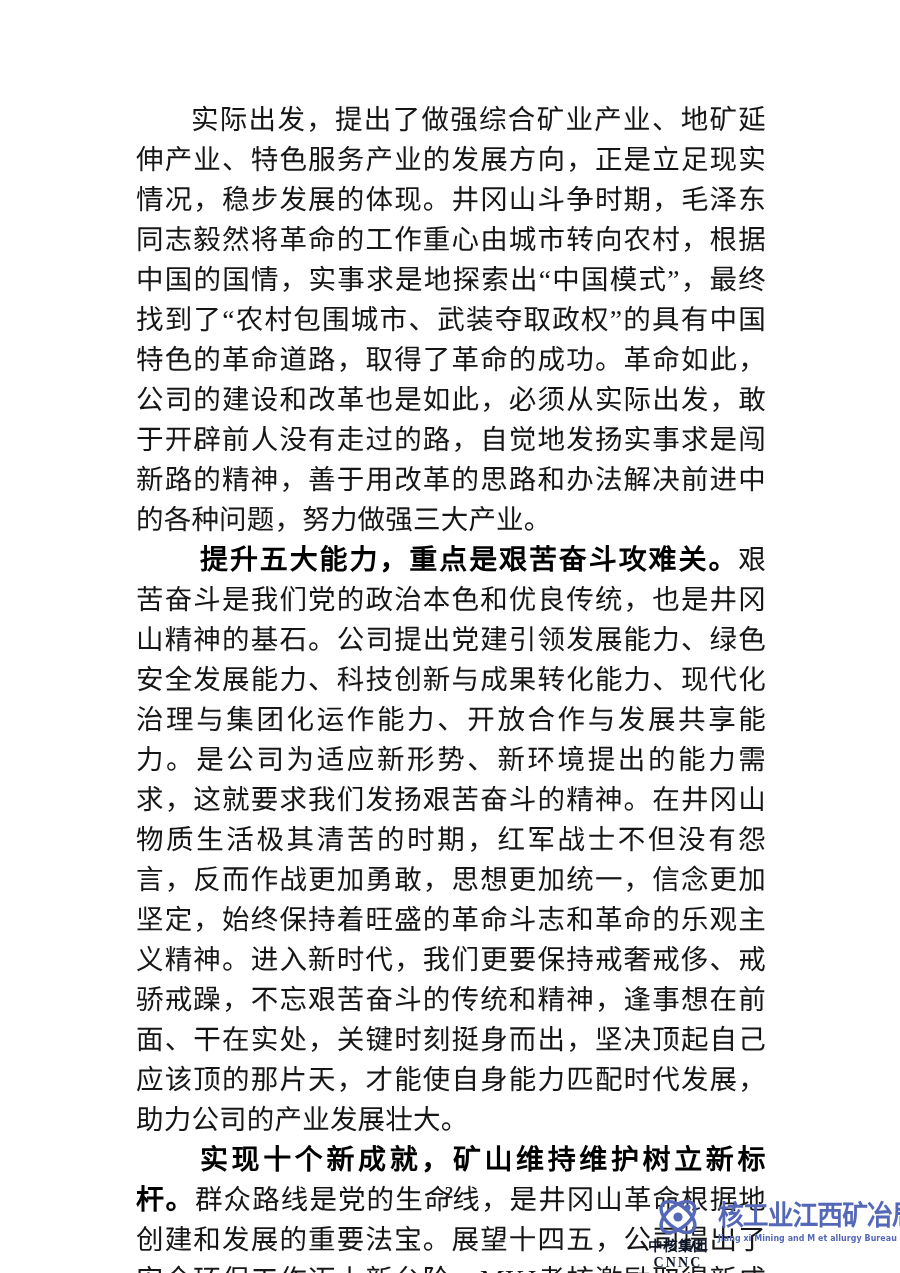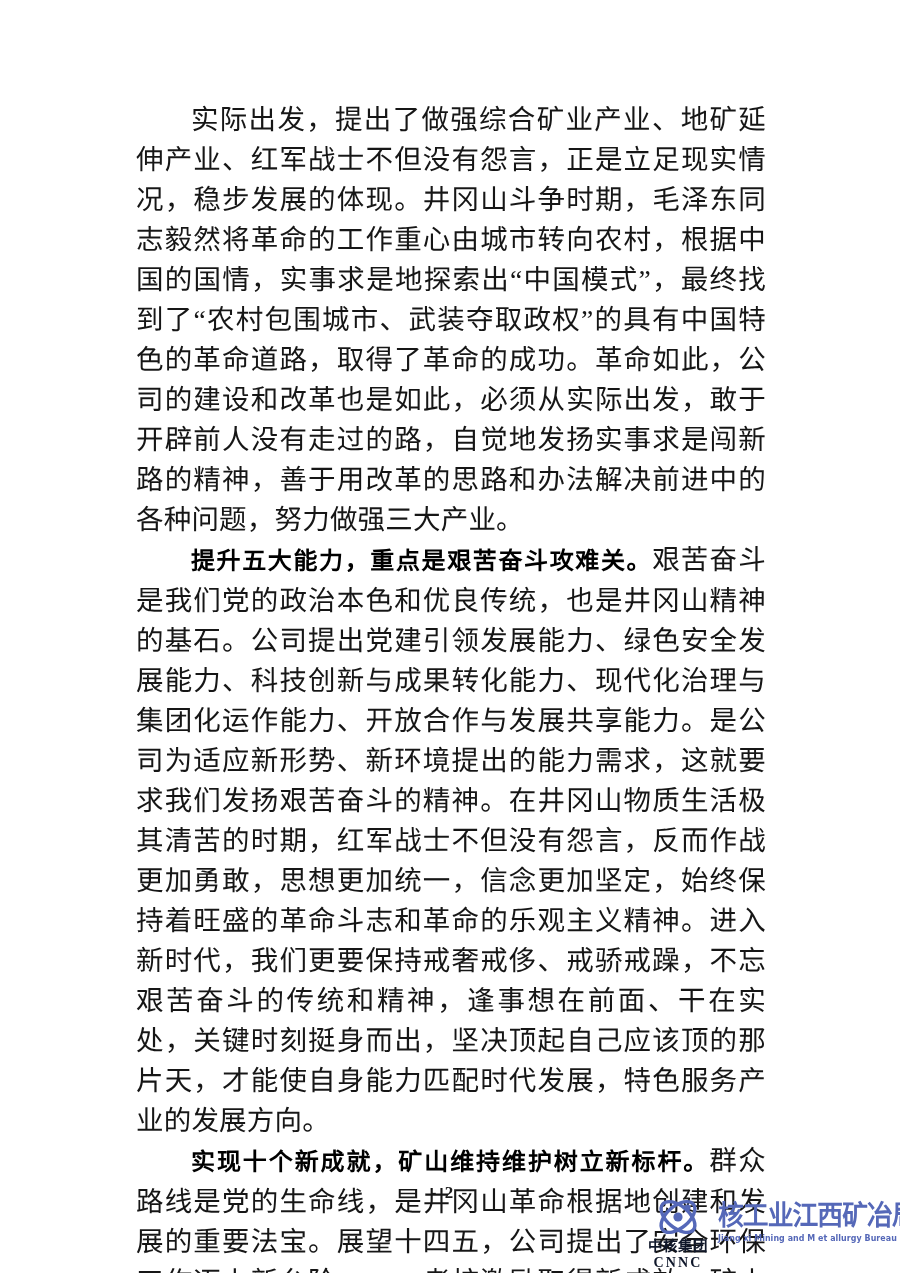--- a/index.html
+++ b/index.html
@@ -48,21 +48,22 @@
 
   .indent {
     text-indent: 2em;
   }
 
   .lead {
     font-weight: bold;
     color: #000000;
     letter-spacing: 0.6px;
     font-family: "DejaVu Sans", "Liberation Sans", sans-serif;
-    font-size: 24px;
+    font-size: 28px;
+    margin-left: 9px;
   }
 
   .latin {
     font-family: "Liberation Serif", "DejaVu Serif", serif;
     letter-spacing: 0.5px;
   }
 
   
   .page-number {
     position: absolute;
@@ -154,23 +155,23 @@
     transform-origin: left center;
   }
 </style>
 </head>
 <body>
 
 <div class="page">
 
   <div class="text-column">
 
-    <p class="para indent">实际出发，提出了做强综合矿业产业、地矿延伸产业、红军战士不但没有怨言，正是立足现实情况，稳步发展的体现。井冈山斗争时期，毛泽东同志毅然将革命的工作重心由城市转向农村，根据中国的国情，实事求是地探索出“中国模式”，最终找到了“农村包围城市、武装夺取政权”的具有中国特色的革命道路，取得了革命的成功。革命如此，公司的建设和改革也是如此，必须从实际出发，敢于开辟前人没有走过的路，自觉地发扬实事求是闯新路的精神，善于用改革的思路和办法解决前进中的各种问题，努力做强三大产业。</p>
-
-    <p class="para indent"><span class="lead">提升五大能力，重点是艰苦奋斗攻难关。</span><span>艰苦奋斗是我们党的政治本色和优良传统，也是井冈山精神的基石。公司提出党建引领发展能力、绿色安全发展能力、科技创新与成果转化能力、现代化治理与集团化运作能力、开放合作与发展共享能力。是公司为适应新形势、新环境提出的能力需求，这就要求我们发扬艰苦奋斗的精神。在井冈山物质生活极其清苦的时期，红军战士不但没有怨言，反而作战更加勇敢，思想更加统一，信念更加坚定，始终保持着旺盛的革命斗志和革命的乐观主义精神。进入新时代，我们更要保持戒奢戒侈、戒骄戒躁，不忘艰苦奋斗的传统和精神，逢事想在前面、干在实处，关键时刻挺身而出，坚决顶起自己应该顶的那片天，才能使自身能力匹配时代发展，特色服务产业的发展方向。</span></p>
+    <p class="para indent">实际出发，提出了做强综合矿业产业、地矿延伸产业、特色服务产业的发展方向，正是立足现实情况，稳步发展的体现。井冈山斗争时期，毛泽东同志毅然将革命的工作重心由城市转向农村，根据中国的国情，实事求是地探索出“中国模式”，最终找到了“农村包围城市、武装夺取政权”的具有中国特色的革命道路，取得了革命的成功。革命如此，公司的建设和改革也是如此，必须从实际出发，敢于开辟前人没有走过的路，自觉地发扬实事求是闯新路的精神，善于用改革的思路和办法解决前进中的各种问题，努力做强三大产业。</p>
+
+    <p class="para indent"><span class="lead">提升五大能力，重点是艰苦奋斗攻难关。</span><span>艰苦奋斗是我们党的政治本色和优良传统，也是井冈山精神的基石。公司提出党建引领发展能力、绿色安全发展能力、科技创新与成果转化能力、现代化治理与集团化运作能力、开放合作与发展共享能力。是公司为适应新形势、新环境提出的能力需求，这就要求我们发扬艰苦奋斗的精神。在井冈山物质生活极其清苦的时期，红军战士不但没有怨言，反而作战更加勇敢，思想更加统一，信念更加坚定，始终保持着旺盛的革命斗志和革命的乐观主义精神。进入新时代，我们更要保持戒奢戒侈、戒骄戒躁，不忘艰苦奋斗的传统和精神，逢事想在前面、干在实处，关键时刻挺身而出，坚决顶起自己应该顶的那片天，才能使自身能力匹配时代发展，助力公司的产业发展壮大。</span></p>
 
     <p class="para indent"><span class="lead">实现十个新成就，矿山维持维护树立新标杆。</span><span>群众路线是党的生命线，是井冈山革命根据地创建和发展的重要法宝。展望十四五，公司提出了安全环保工作迈上新台阶，</span><span class="latin">MKJ</span><span>考核激励取得新成效，矿山维持维护树立新标杆，退役治理工作形成新格局，产业项目开发实现新突破，特色服务业务打造新品牌，社区管理探索新模式，现代企业治理建立新制度，区域经济建成新基地，党建党风营造新气象的十个新成就。</span></p>
 
   </div>
 
   <div class="page-number">- 2 -</div>
 
   <div class="logo-block">
 
     <div class="logo-mark">

